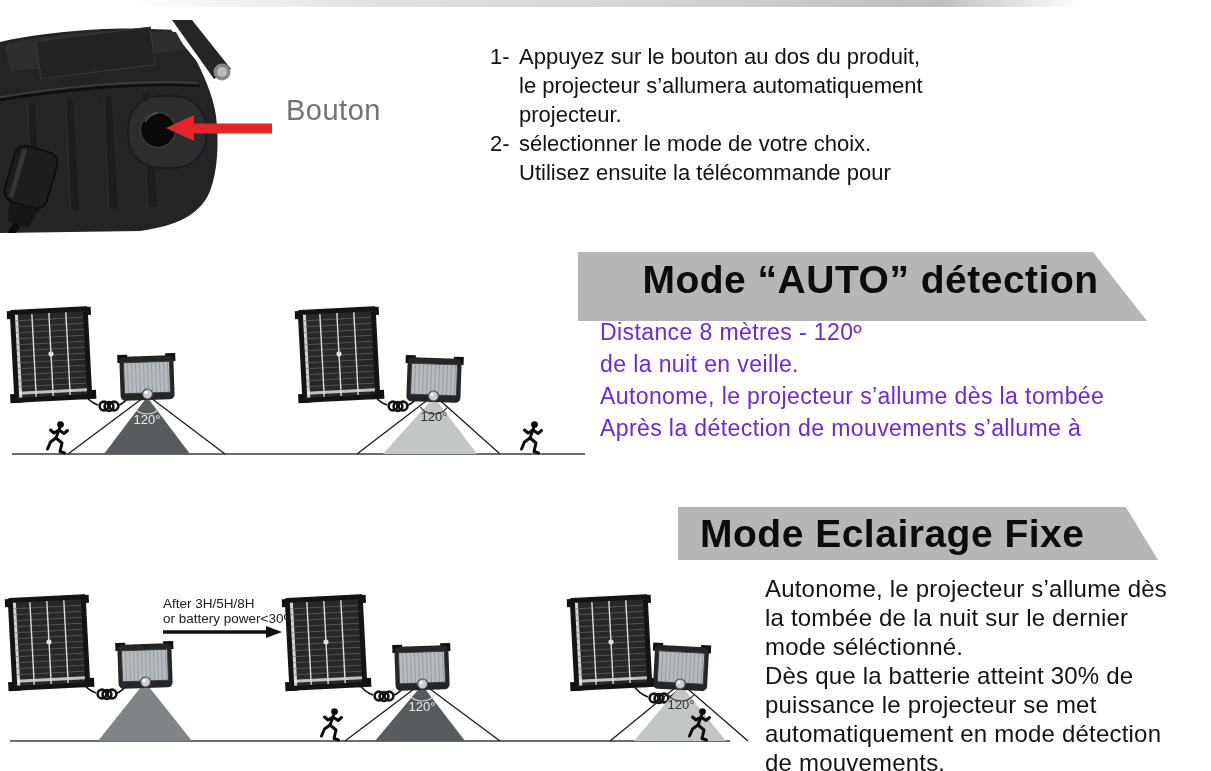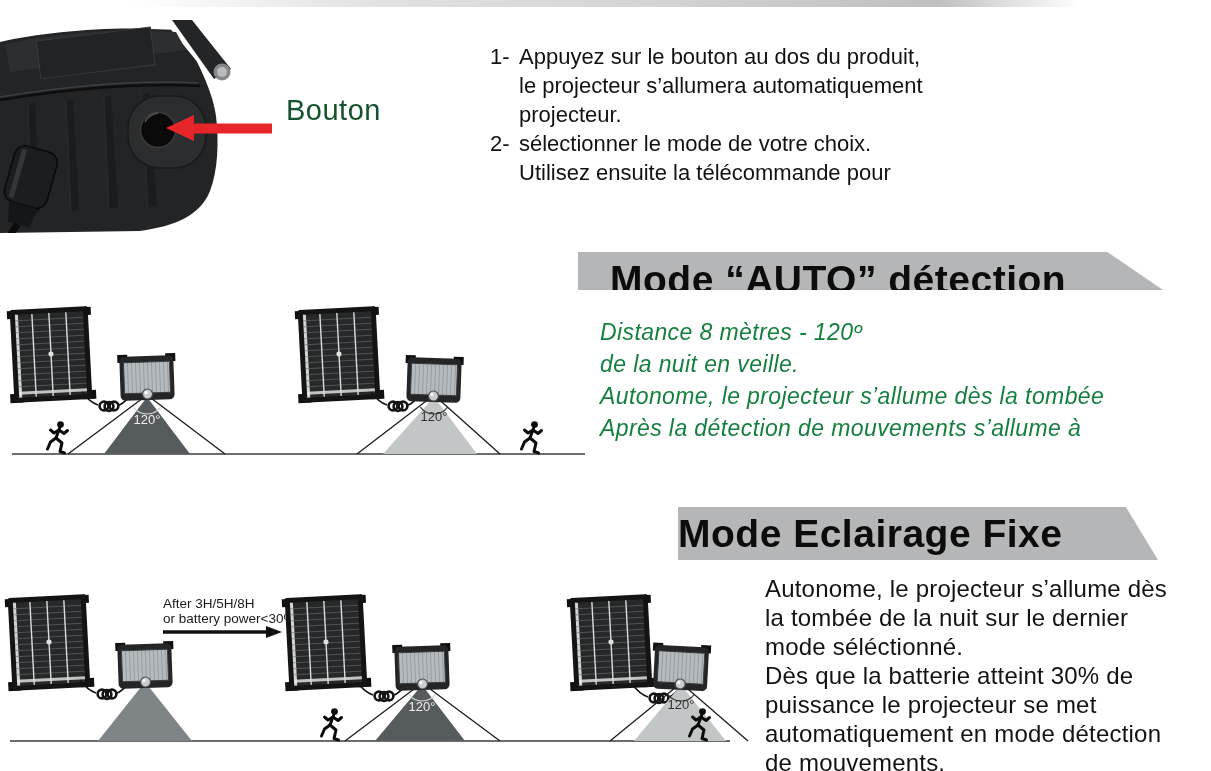--- a/index.html
+++ b/index.html
@@ -7,35 +7,35 @@
     width:1211px;height:771px;position:relative;background:#ffffff;overflow:hidden;
     font-family:"Liberation Sans",sans-serif;color:#161616;
   }
   .abs{position:absolute;}
   
   .edge-strip{left:130px;top:0;width:950px;height:7px;
     background:linear-gradient(to right,#ffffff,#e2e2e2 25%,#d4d4d4 55%,#bfbfbf 85%,#ffffff);}
   
   .photo{left:0;top:20px;width:240px;height:213px;}
   .onoff-arrow{left:166px;top:112px;width:112px;height:34px;}
-  .onoff-label{left:286px;top:88px;font-size:29px;line-height:45px;letter-spacing:.5px;color:#14532d;}
+  .onoff-label{left:286px;top:88px;font-size:29px;line-height:45px;letter-spacing:.5px;color:#737373;}
   
   .instructions{left:490px;top:42px;width:540px;font-size:22px;line-height:29px;color:#121212;}
   .instr-item{display:flex;}
   .instr-num{width:29px;flex:0 0 29px;}
   
   .banner{background:#b5b6b8;color:#0c0c0c;font-weight:bold;}
-  .banner-auto{left:578px;top:252px;width:569px;height:38px;line-height:55px;font-size:39px;
-    padding-left:16px;clip-path:polygon(0 0,90.5% 0,100% 100%,0 100%);}
+  .banner-auto{left:578px;top:252px;width:569px;height:69px;line-height:55px;font-size:39px;
+    padding-left:0;clip-path:polygon(0 0,90.5% 0,100% 100%,0 100%);text-align:center;}
   .banner-auto .banner-text{padding-left:16px;letter-spacing:.5px;}
   .banner-fixe{left:678px;top:507px;width:480px;height:53px;line-height:53px;font-size:39px;
     clip-path:polygon(0 0,93.3% 0,100% 100%,0 100%);}
-  .banner-fixe .banner-text{letter-spacing:.5px;}
-  
-  .auto-text{left:600px;top:316px;width:612px;font-size:23px;line-height:32px;letter-spacing:.4px;color:#15803d;font-style:italic;}
+  .banner-fixe .banner-text{padding-left:22px;letter-spacing:.5px;}
+  
+  .auto-text{left:600px;top:316px;width:612px;font-size:23px;line-height:32px;letter-spacing:.4px;color:#6d28d9;}
   .fixe-text{left:765px;top:574px;width:450px;font-size:24px;line-height:29px;letter-spacing:.2px;color:#131313;}
   svg{display:block;}
   .illu{pointer-events:none;}
 </style>
 </head>
 <body>
 
 <svg width="0" height="0" style="position:absolute">
   <defs>
     <g id="sym-panel">

